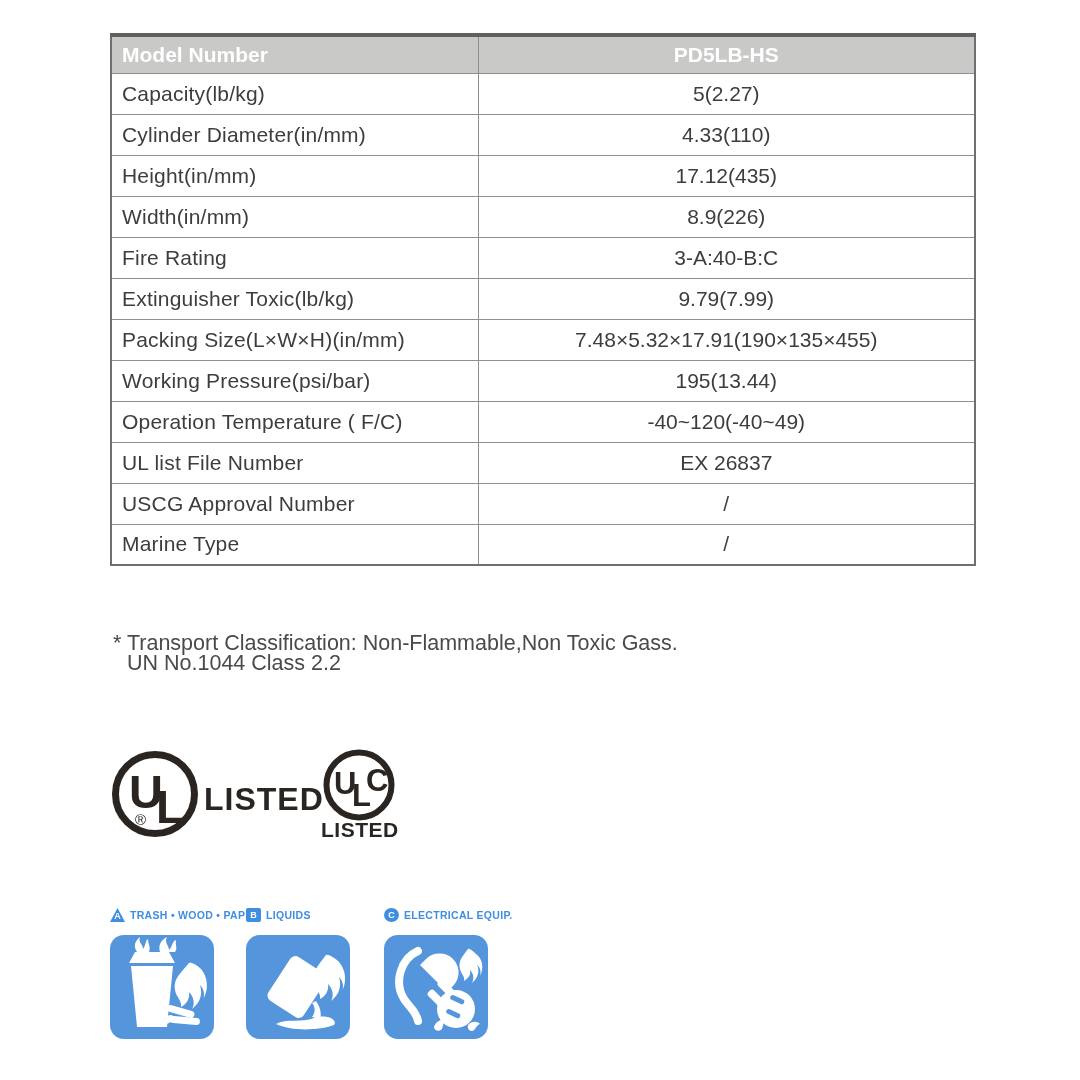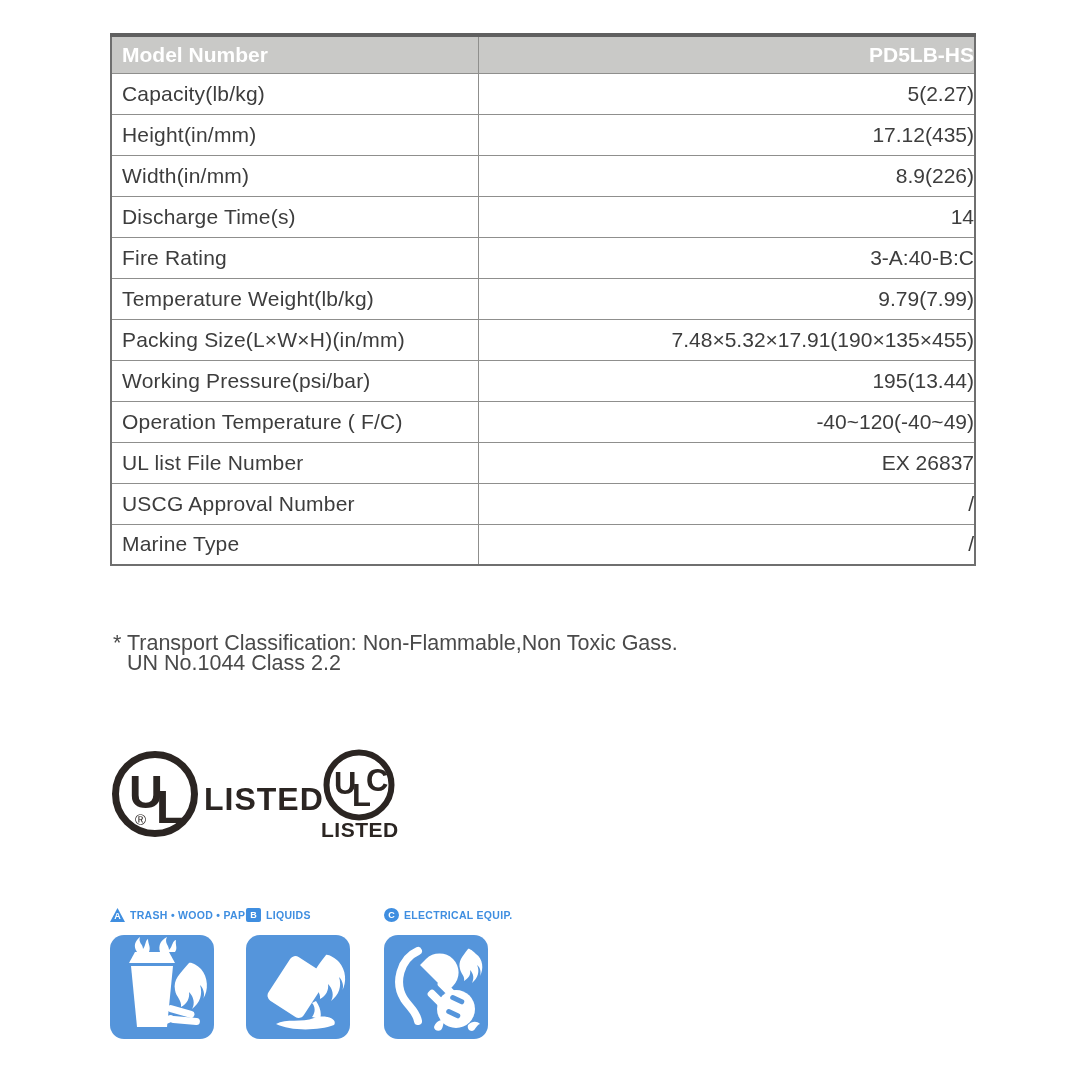--- a/index.html
+++ b/index.html
@@ -11,24 +11,24 @@
   
   .spec-table { position:absolute; left:110px; top:33px; width:864px;
                 border-collapse:collapse; table-layout:fixed; }
   .spec-table col.c1 { width:367px; }
   .spec-table col.c2 { width:497px; }
   .spec-table { border:2px solid #6f6f6f; border-top:4px solid #606060; }
   .spec-table td, .spec-table th { border:1px solid #8f8f8d; }
   .spec-table th { height:38px; background:#c9c9c7; color:#ffffff;
                    font-size:21px; font-weight:bold; }
   .spec-table th.h-label { text-align:left; padding-left:10px; }
-  .spec-table th.h-value { text-align:right; }
+  .spec-table th.h-value { text-align:center; }
   .spec-table td { height:41px; font-size:21px; color:#3d3d3d; background:#fff; }
   .spec-table td.label { text-align:left; padding-left:10px; letter-spacing:0.2px;margin-top:35px; }
-  .spec-table td.value { text-align:right; }
+  .spec-table td.value { text-align:center; }
 
   
   .footnote-1 { position:absolute; left:113px; top:615px; font-size:21.5px; color:#4a4a4a;margin-top:16px; }
   .footnote-2 { position:absolute; left:127px; top:651px; font-size:21.5px; color:#4a4a4a;text-align:right; }
 
   
   .ul-logo  { position:absolute; left:111px; top:750px; width:88px; height:88px; }
   .ul-listed-text  { position:absolute; left:204px; top:781px; font-size:32px; font-weight:bold;
                      color:#2b2522; letter-spacing:1px; }
   .ulc-logo { position:absolute; left:323px; top:749px; width:72px; height:72px; }
@@ -64,37 +64,37 @@
     <tbody>
         <tr>
       <th class="h-label">Model Number</th>
       <th class="h-value">PD5LB-HS</th>
     </tr>
     <tr>
       <td class="label">Capacity(lb/kg)</td>
       <td class="value">5(2.27)</td>
     </tr>
     <tr>
+      <td class="label">Cylinder Diameter(in/mm)</td>
+      <td class="value">4.33(110)</td>
+    </tr>
+    <tr>
       <td class="label">Height(in/mm)</td>
       <td class="value">17.12(435)</td>
     </tr>
     <tr>
       <td class="label">Width(in/mm)</td>
       <td class="value">8.9(226)</td>
     </tr>
     <tr>
-      <td class="label">Discharge Time(s)</td>
-      <td class="value">14</td>
-    </tr>
-    <tr>
       <td class="label">Fire Rating</td>
       <td class="value">3-A:40-B:C</td>
     </tr>
     <tr>
-      <td class="label">Temperature Weight(lb/kg)</td>
+      <td class="label">Extinguisher Toxic(lb/kg)</td>
       <td class="value">9.79(7.99)</td>
     </tr>
     <tr>
       <td class="label">Packing Size(L×W×H)(in/mm)</td>
       <td class="value">7.48×5.32×17.91(190×135×455)</td>
     </tr>
     <tr>
       <td class="label">Working Pressure(psi/bar)</td>
       <td class="value">195(13.44)</td>
     </tr>

